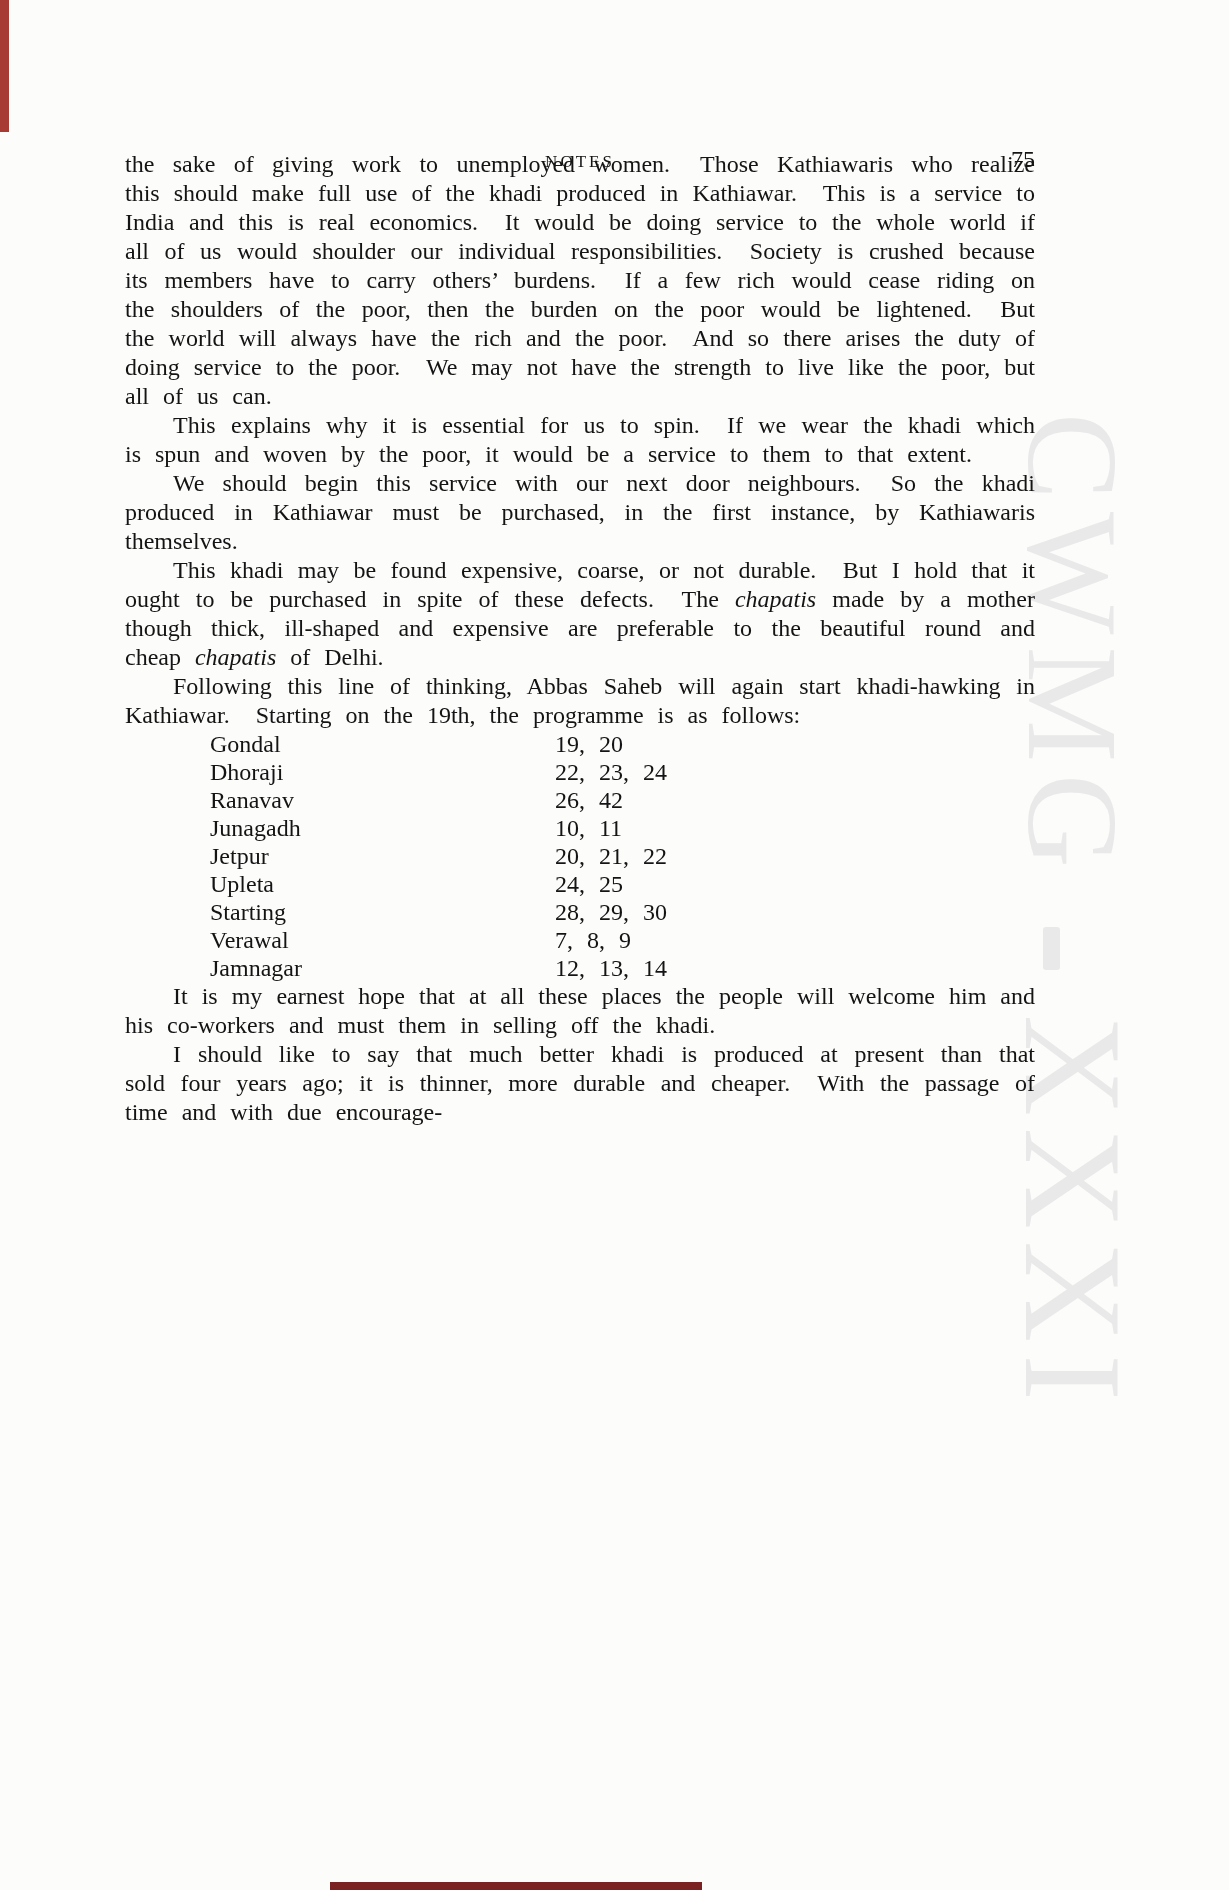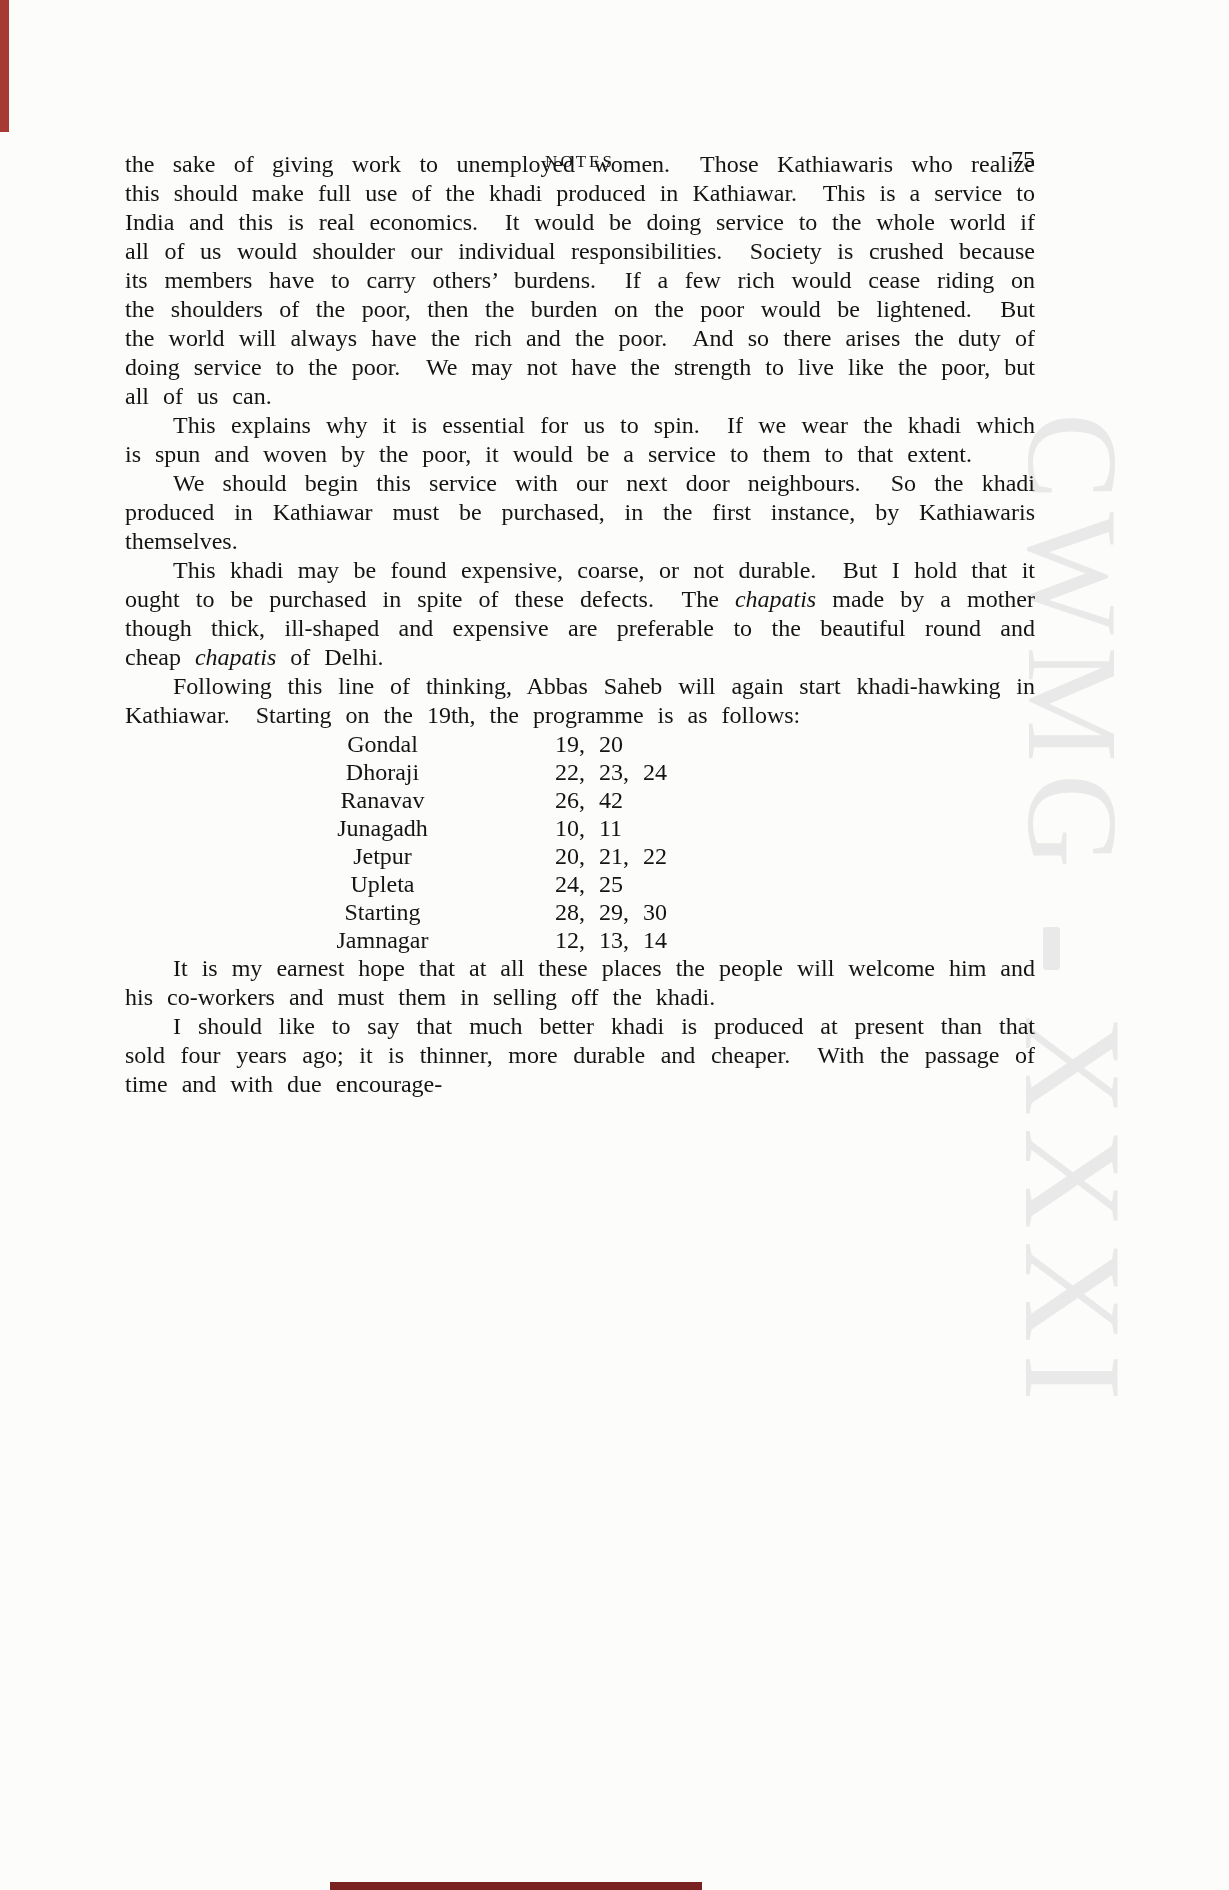--- a/index.html
+++ b/index.html
@@ -54,21 +54,21 @@
     word-spacing: 8px;
   }
   .text-column p.indent { text-indent: 48px; }
   .text-column p.noindent { text-indent: 0; }
   .text-column i { font-style: italic; }
 
   
   .schedule {
     margin: 0;
     padding-left: 85px;
-    text-align: center;
+    text-align: left;
   }
   .schedule-row {
     display: flex;
     line-height: 28px;
   }
   .schedule-place {
     width: 345px;
     word-spacing: 6px;
   }
   .schedule-dates {
@@ -166,20 +166,24 @@
         </div>
         <div class="schedule-row">
           <span class="schedule-place">Upleta</span>
           <span class="schedule-dates">24, 25</span>
         </div>
         <div class="schedule-row">
           <span class="schedule-place">Starting</span>
           <span class="schedule-dates">28, 29, 30</span>
         </div>
         <div class="schedule-row">
+          <span class="schedule-place">Verawal</span>
+          <span class="schedule-dates">7, 8, 9</span>
+        </div>
+        <div class="schedule-row">
           <span class="schedule-place">Jamnagar</span>
           <span class="schedule-dates">12, 13, 14</span>
         </div>
       </div>
       <p class="indent"><span>It is my earnest hope that at all these places the people will welcome him and his co-workers and must them in selling off the khadi.</span></p>
       <p class="indent"><span>I should like to say that much better khadi is produced at present than that sold four years ago; it is thinner, more durable and cheaper.  With the passage of time and with due encourage-</span></p>
     </div>
 
   <div class="artifact-bottom"></div>
 

